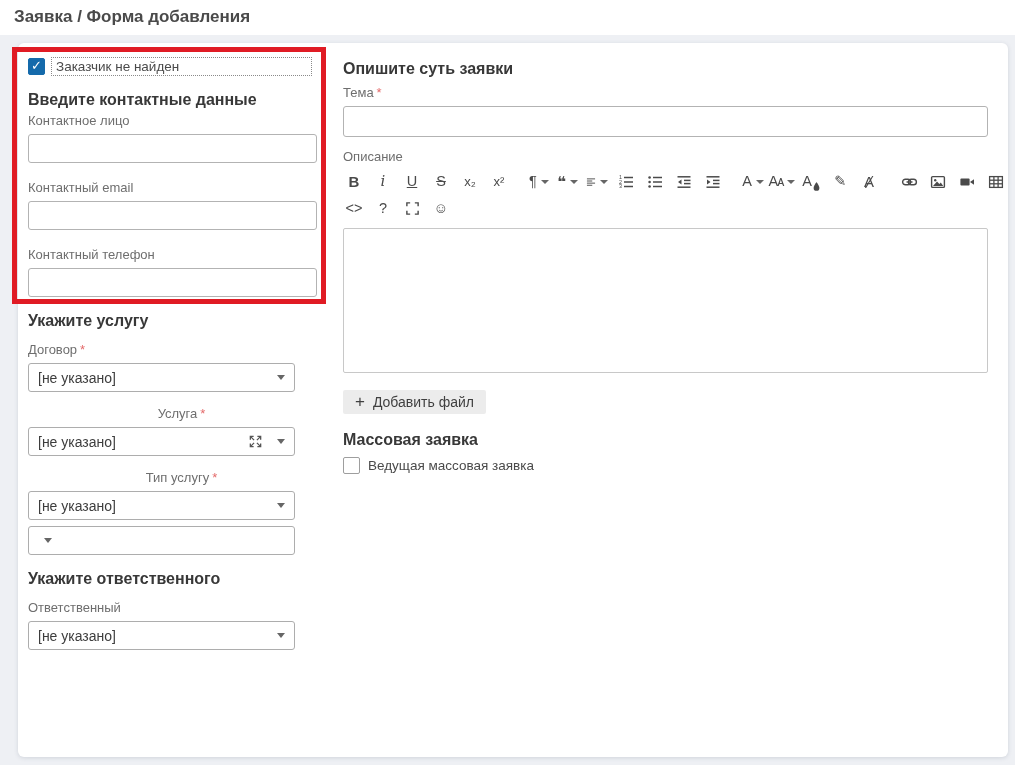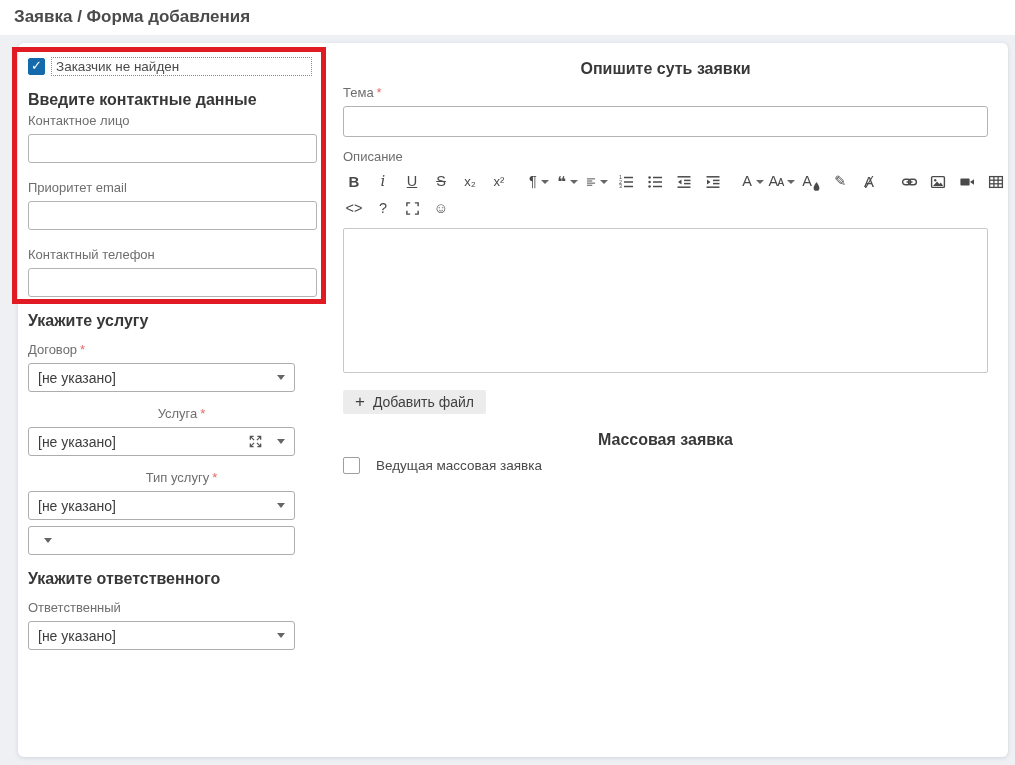--- a/index.html
+++ b/index.html
@@ -38,21 +38,21 @@
   .expand-ic { margin-right:8px; display:inline-flex; }
   
   .footer { position:absolute; left:0; bottom:0; width:990px; height:63px; background:#f0f0f1;
             border-radius:0 0 6px 6px; display:flex; align-items:center; }
   .save-btn { margin-left:17px; height:31px; padding:0 21px; background:#4b92cc; border:none; border-radius:3px;
               color:#fff; font-size:14px; font-weight:700; font-family:inherit; cursor:pointer; }
   .cancel-btn { margin-left:34px; font-size:14px; color:#3a3a3a; cursor:pointer; }
 
   
   .right-col { position:absolute; left:325px; top:0; width:645px; }
-  .right-col .sec-h { margin-top:17px;text-align:center; }
+  .right-col .sec-h { margin-top:17px; }
   .right-col .fld-label { margin-top:7px; }
   .right-col .fld-label.desc { margin-top:12px; }
   .subject-input { width:645px; height:31px; }
   
   .toolbar { margin-top:4px; }
   .tb-row { display:flex; align-items:center; height:27px; }
   .tb { display:inline-flex; align-items:center; justify-content:center; min-width:22px; height:24px;
         margin-right:7px; color:#4a4a4a; font-size:14.5px; cursor:pointer; }
   .tb .g { line-height:1; }
   .tb.b .g { font-weight:700; font-size:15px; }
@@ -68,21 +68,21 @@
   .tb svg { display:block; }
   .drop { margin-left:1px; align-self:flex-end; margin-bottom:3px; }
   .editor-area { display:block; width:645px; height:145px; margin-top:6px; border:1px solid #c8c8c8;
                  border-radius:2px; resize:none; outline:none; font-family:inherit; font-size:14px; padding:6px; color:#333; }
   .attach-btn { display:inline-flex; align-items:center; margin-top:17px; height:24px; padding:0 12px;
                 background:#ececec; border:none; border-radius:2px; color:#3f3f3f; font-size:14px;
                 font-family:inherit; cursor:pointer; }
   .attach-btn .plus { font-size:17px; margin-right:8px; color:#3f3f3f; }
   .mass-h { margin-top:20px; }
   .mass-row { display:flex; align-items:center; margin-top:8px; }
-  .mass-row .lbl { margin-left:16px; font-size:13.5px; color:#4a4a4a; }
+  .mass-row .lbl { margin-left:8px; font-size:13.5px; color:#4a4a4a; }
 </style>
 </head>
 <body>
 
 <h1 class="app-title">Заявка / Форма добавления</h1>
 <div class="page-bg"></div>
 
 <div class="panel">
 
   <div class="left-col">
@@ -90,21 +90,21 @@
     <div class="cb-row">
       <span class="cb checked"></span>
       <span class="cb-label-box">Заказчик не найден</span>
     </div>
 
     <div class="sec-h">Введите контактные данные</div>
 
     <div class="fld-label first">Контактное лицо</div>
     <input class="txt-input" type="text" style="">
 
-    <div class="fld-label">Приоритет email</div>
+    <div class="fld-label">Контактный email</div>
     <input class="txt-input" type="text" style="">
 
     <div class="fld-label">Контактный телефон</div>
     <input class="txt-input" type="text" style="">
 
     <div class="sec-h">Укажите услугу</div>
 
     <div class="fld-label after-h">
       <span>Договор</span><span class="req">*</span>
     </div>

